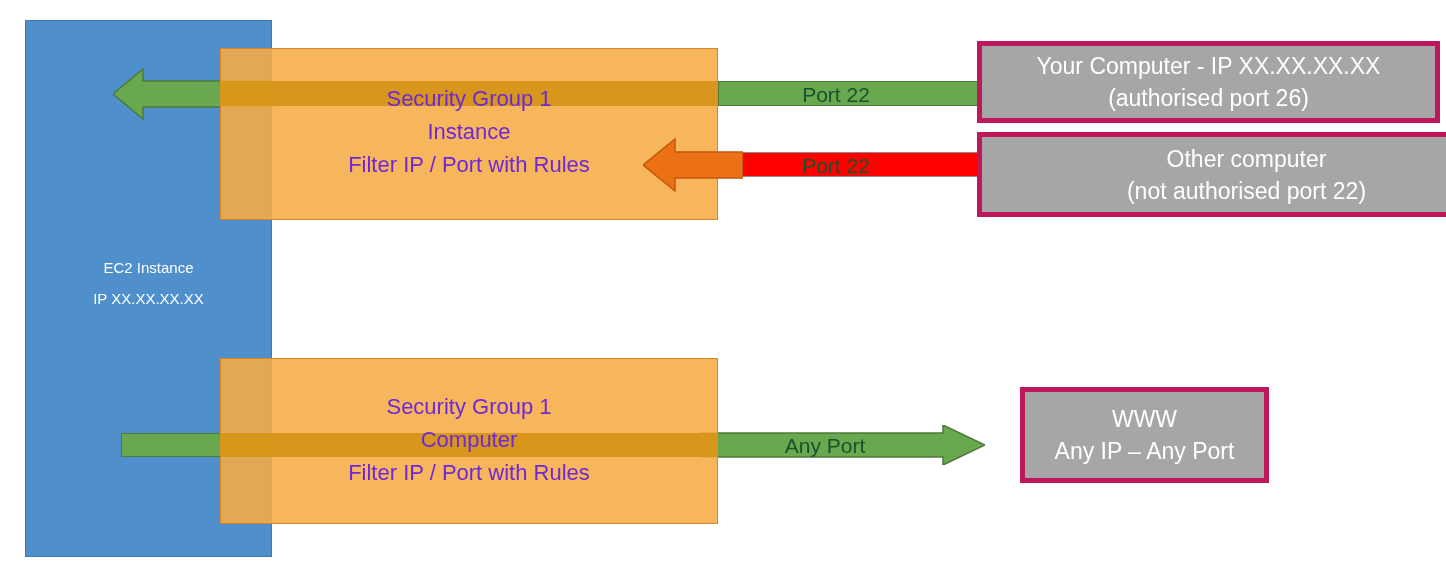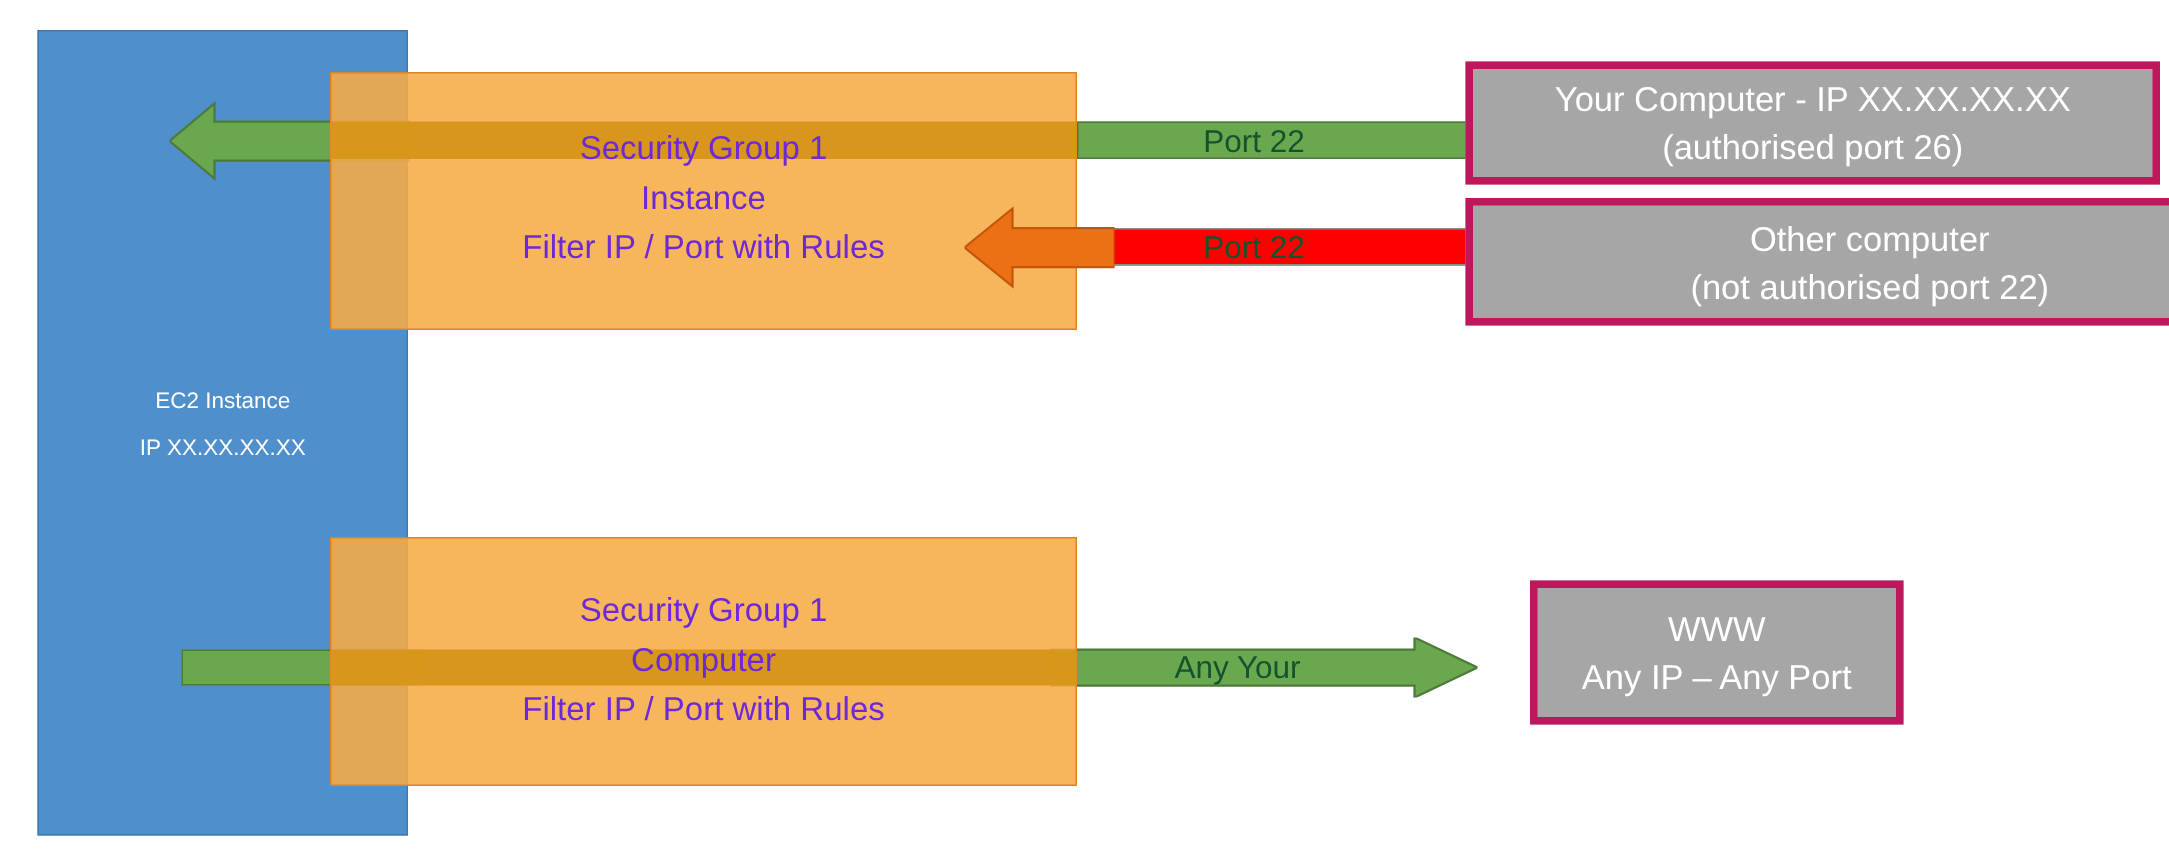--- a/index.html
+++ b/index.html
@@ -190,20 +190,20 @@
   <div class="abs sg-box sg-outbound"></div>
 
   <div class="abs overlap overlap-out-green"></div>
 
   <div class="abs sg-text sg-text-outbound">
     <div>Security Group 1</div>
     <div>Computer</div>
     <div>Filter IP / Port with Rules</div>
   </div>
 
-  <div class="abs port-label port-label-out">Any Your</div>
+  <div class="abs port-label port-label-out">Any Port</div>
 
   <div class="abs grey-box grey-www">
     <span class="grey-line">WWW</span>
     <span class="grey-line">Any IP – Any Port</span>
   </div>
 
 </div>
 
 </body></html>

